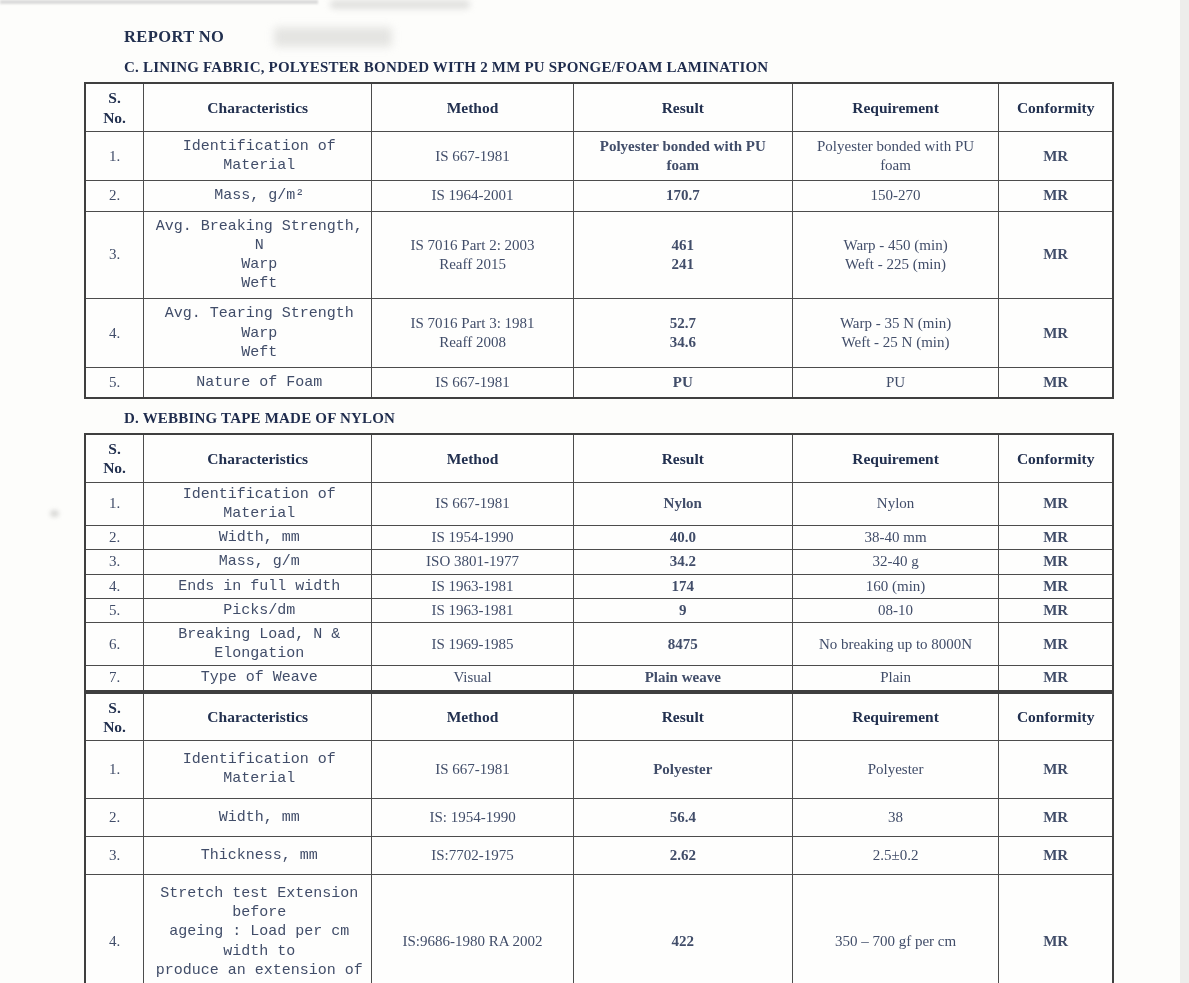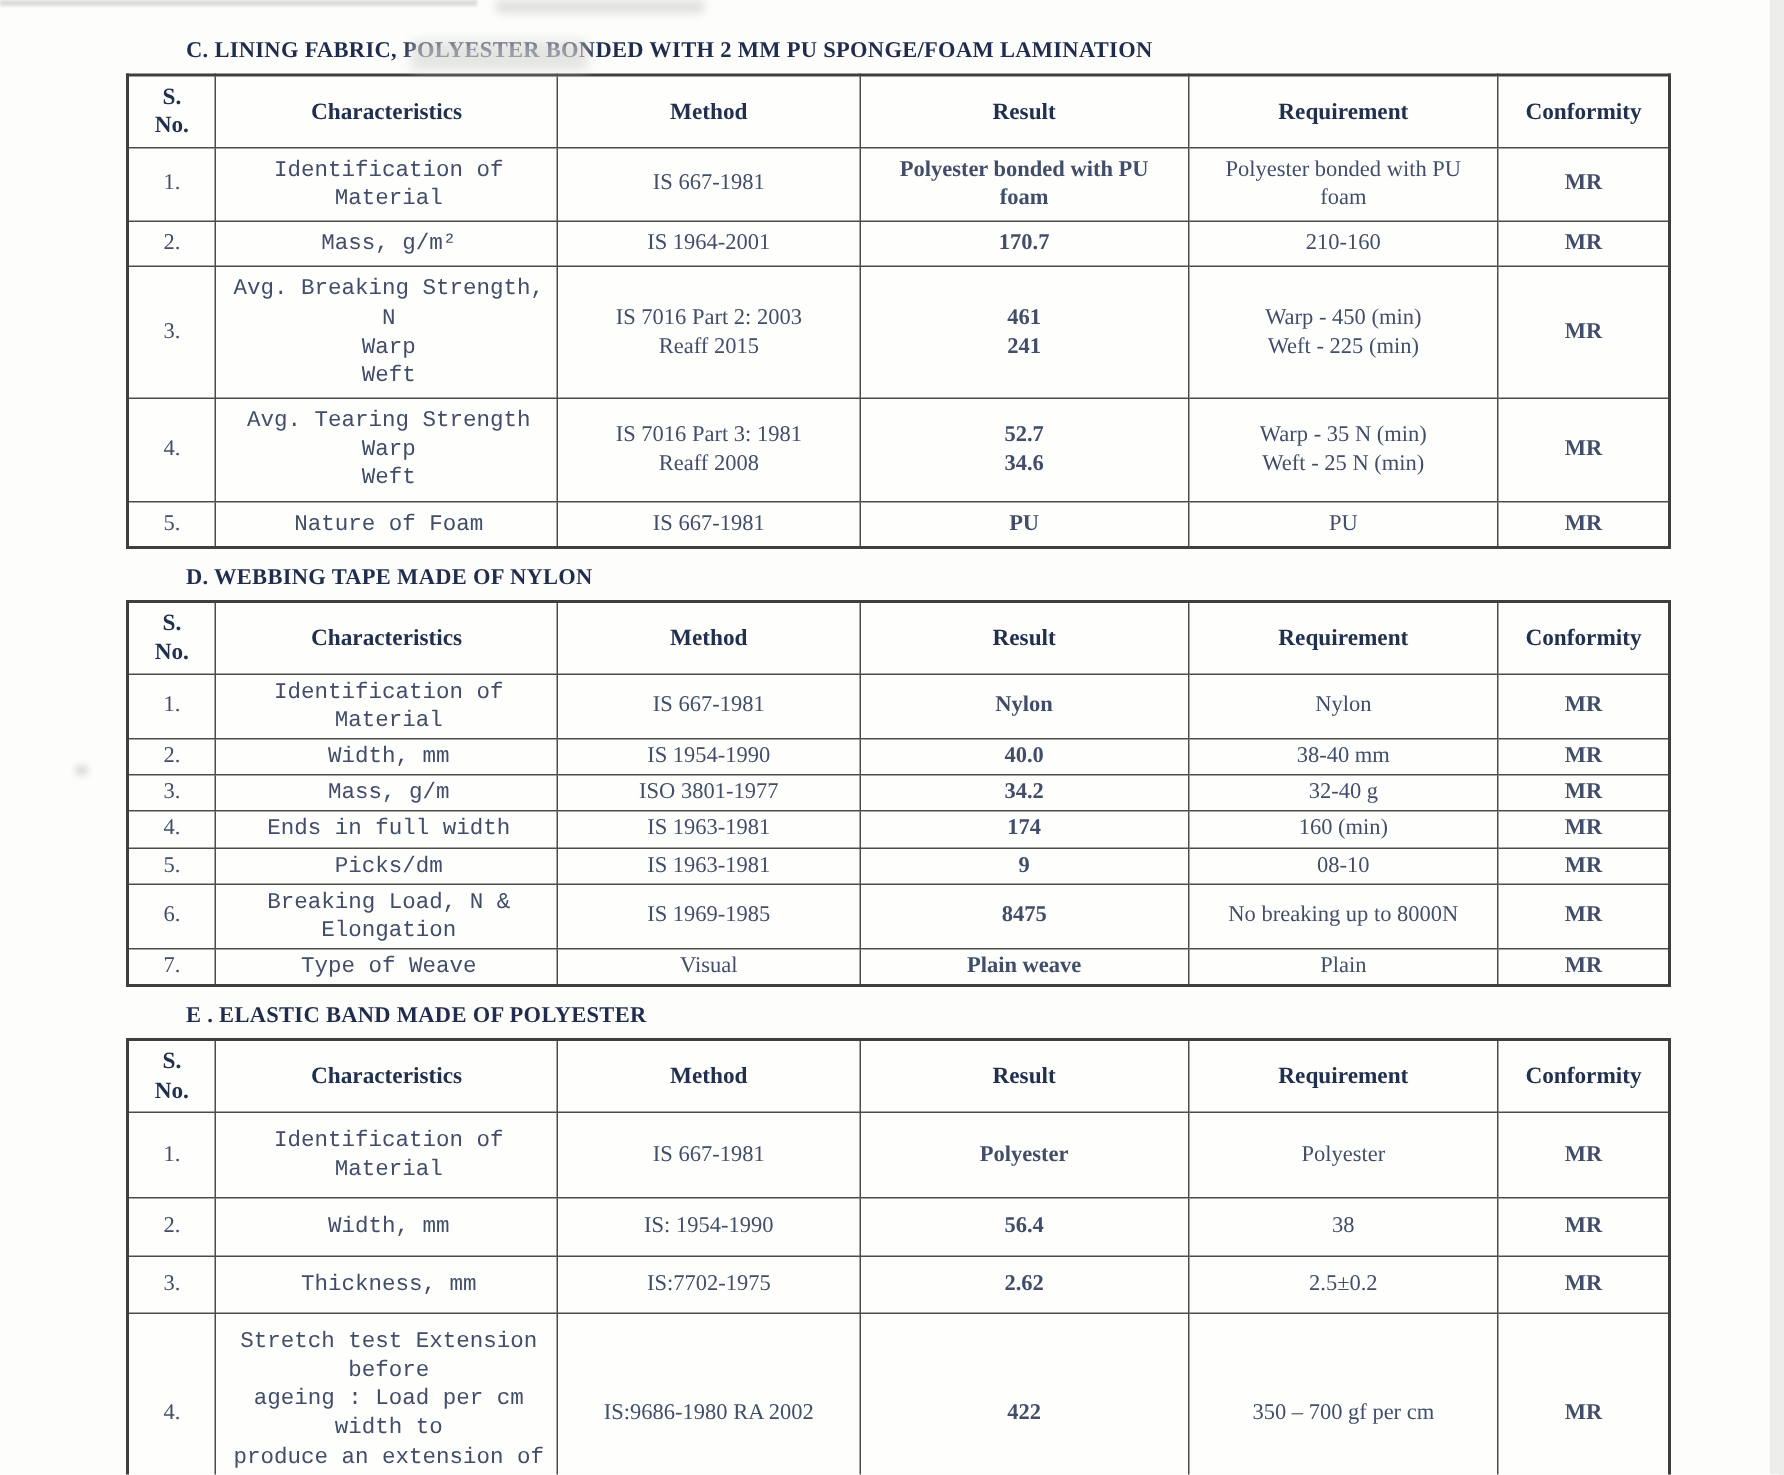--- a/index.html
+++ b/index.html
@@ -71,20 +71,21 @@
 
 <div class="scan-top-band"></div>
 <div class="scan-top-smudge"></div>
 <div class="scan-right-strip"></div>
 <div class="scan-left-speck"></div>
 <div class="pen-mark"></div>
 
 <div class="page">
 
   <div class="doc-header">
+    <div class="line">REPORT NO</div>
     <div class="redaction-smudge"></div>
   </div>
 
   <div class="section-title">C. LINING FABRIC, POLYESTER BONDED WITH 2 MM PU SPONGE/FOAM LAMINATION</div>
   <table class="report table-c">
     <colgroup>
       <col class="c-sno">
         <col class="c-char">
         <col class="c-method">
         <col class="c-result">
@@ -111,21 +112,21 @@
 foam</td>
           <td class="col-requirement">Polyester bonded with PU
 foam</td>
           <td class="col-conformity">MR</td>
         </tr>
         <tr>
           <td class="col-sno">2.</td>
           <td class="col-characteristics">Mass,  g/m²</td>
           <td class="col-method">IS 1964-2001</td>
           <td class="col-result">170.7</td>
-          <td class="col-requirement">210-160</td>
+          <td class="col-requirement">150-270</td>
           <td class="col-conformity">MR</td>
         </tr>
         <tr>
           <td class="col-sno">3.</td>
           <td class="col-characteristics">Avg. Breaking Strength, N
 Warp
 Weft</td>
           <td class="col-method">IS 7016 Part 2: 2003
 Reaff 2015</td>
           <td class="col-result">461
@@ -233,21 +234,20 @@
           <td class="col-sno">7.</td>
           <td class="col-characteristics">Type of Weave</td>
           <td class="col-method">Visual</td>
           <td class="col-result">Plain weave</td>
           <td class="col-requirement">Plain</td>
           <td class="col-conformity">MR</td>
         </tr>
       </tbody>
   </table>
 
-  <div class="section-title">E . ELASTIC BAND MADE OF POLYESTER</div>
   <table class="report table-e">
     <colgroup>
       <col class="c-sno">
         <col class="c-char">
         <col class="c-method">
         <col class="c-result">
         <col class="c-req">
         <col class="c-conf">
     </colgroup>
     <thead>

